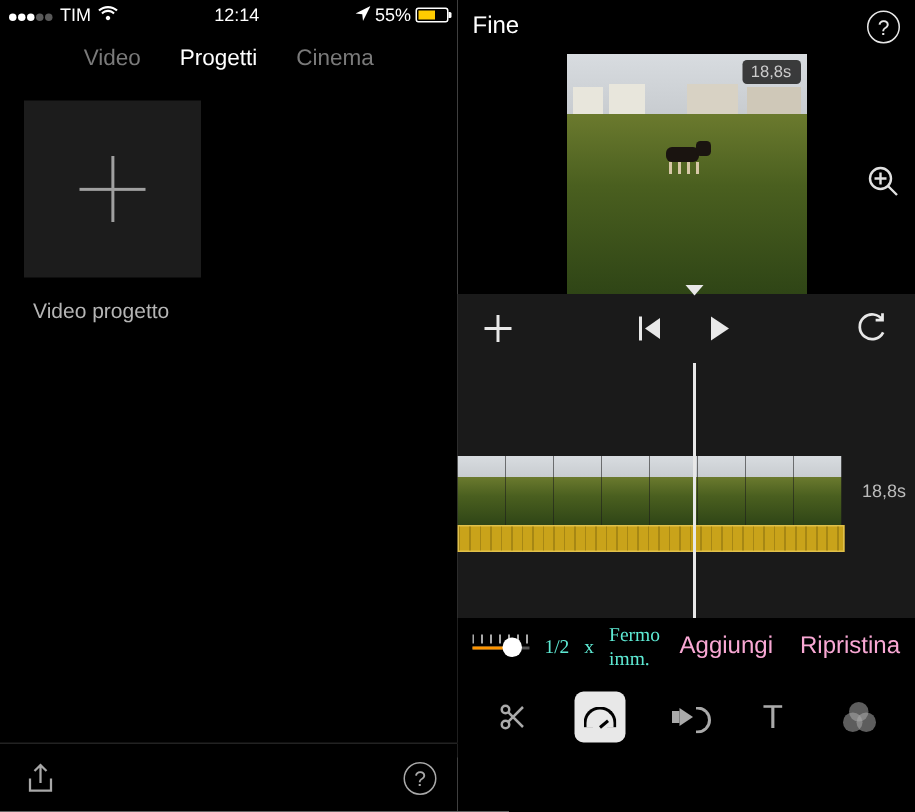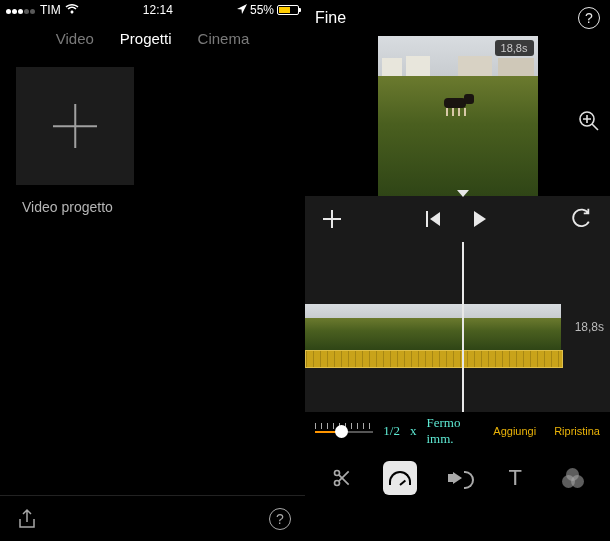--- a/index.html
+++ b/index.html
@@ -66,21 +66,21 @@
 .audio { position:absolute; top:108px; left:0; height:18px; width:258px; background:#c9a31a; border:1px solid #e0c04a; }
 .audio .ticks { position:absolute; inset:0; background:repeating-linear-gradient(90deg,#8f7410 0 1px,transparent 1px 7px); opacity:.6; }
 .dur { position:absolute; right:6px; top:78px; color:#bbb; font-size:12px; }
 .speedbar { height:38px; background:#000; display:flex; align-items:center; padding:0 10px; gap:10px; font-size:13px; }
 .slider { position:relative; width:66px; height:20px; }
 .slider .ticks { position:absolute; top:2px; left:0; right:0; height:6px; background:repeating-linear-gradient(90deg,#aaa 0 1px,transparent 1px 6px); }
 .slider .track { position:absolute; top:10px; left:0; right:0; height:2px; background:#555; }
 .slider .fill { position:absolute; top:10px; left:0; width:26px; height:2px; background:#ff9500; }
 .slider .knob { position:absolute; top:4px; left:20px; width:13px; height:13px; border-radius:50%; background:#fff; }
 .spd-lbl { color:#5eead4; font-size:13px;font-family:Liberation Serif, serif; }
-.spd-act { color:#eab308; font-size:11px; margin-left:auto; }
+.spd-act { color:#f9a8d4; font-size:16px; margin-left:auto; }
 .toolbar { height:55px; background:#000; display:flex; align-items:center; justify-content:space-around; padding:0 8px; }
 .tool { color:#aaa; width:34px; height:34px; display:flex; align-items:center; justify-content:center; font-size:20px; }
 .tool.active { background:#e8e8e8; color:#000; border-radius:6px; }
 .speedo { width:22px; height:14px; border:2px solid currentColor; border-bottom:none; border-radius:22px 22px 0 0; position:relative; }
 .speedo::after { content:''; position:absolute; bottom:-1px; left:50%; width:7px; height:2px; background:currentColor; transform-origin:left; transform:rotate(-40deg); }
 .vol { width:0; height:0; border-left:9px solid currentColor; border-top:6px solid transparent; border-bottom:6px solid transparent; position:relative; }
 .vol::before { content:''; position:absolute; left:-14px; top:-4px; width:5px; height:8px; background:currentColor; }
 .vol::after { content:''; position:absolute; left:2px; top:-7px; width:8px; height:14px; border:2px solid currentColor; border-left:none; border-radius:0 14px 14px 0; }
 .filters { position:relative; width:22px; height:20px; }
 .filters span { position:absolute; width:13px; height:13px; border-radius:50%; background:currentColor; opacity:.55; }

